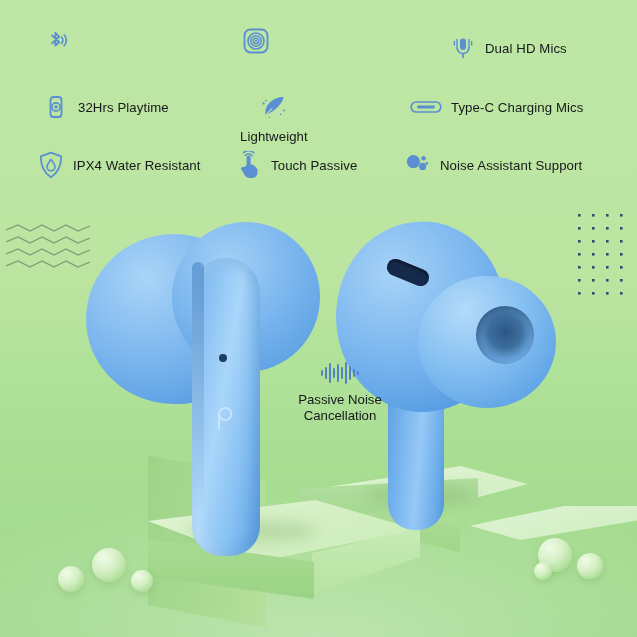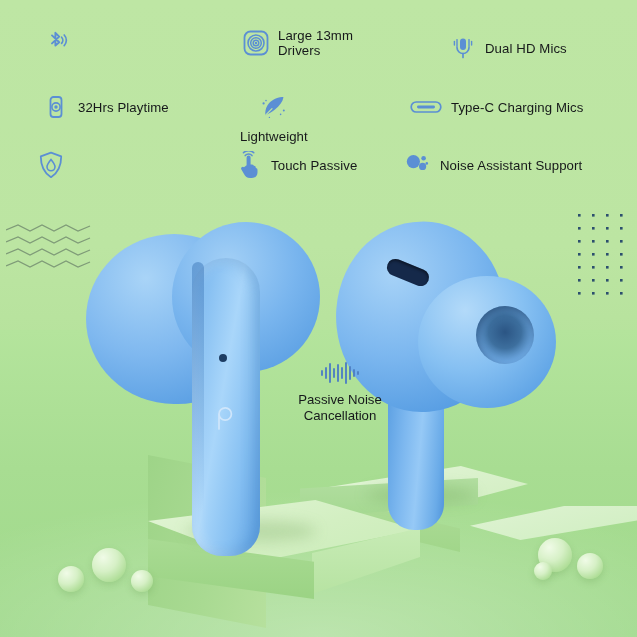--- a/index.html
+++ b/index.html
@@ -386,22 +386,20 @@
       <div class="feat f2">
         <span class="ico">
           <svg width="26" height="26" viewBox="0 0 26 26">
             <rect x="1.5" y="1.5" width="23" height="23" rx="6" fill="none" stroke="#5b8fd4" stroke-width="1.8"></rect>
             <circle cx="13" cy="13" r="8" fill="none" stroke="#5b8fd4" stroke-width="1.6"></circle>
             <circle cx="13" cy="13" r="5.3" fill="none" stroke="#5b8fd4" stroke-width="1.5"></circle>
             <circle cx="13" cy="13" r="2.8" fill="none" stroke="#5b8fd4" stroke-width="1.5"></circle>
             <circle cx="13" cy="13" r="1.2" fill="#5b8fd4"></circle>
           </svg>
         </span>
-        <span class="txt">Large 13mm
-Drivers</span>
       </div>
 
       <div class="feat f3">
         <span class="ico">
           <svg width="24" height="24" viewBox="0 0 24 24">
             <rect x="9" y="2.5" width="6" height="11.5" rx="3" fill="#5b8fd4"></rect>
             <path d="M6 11.5 a6 6 0 0 0 12 0" fill="none" stroke="#5b8fd4" stroke-width="1.7" stroke-linecap="round"></path>
             <line x1="12" y1="17.6" x2="12" y2="21.4" stroke="#5b8fd4" stroke-width="1.7" stroke-linecap="round"></line>
             <g stroke="#5b8fd4" stroke-width="1.4" stroke-linecap="round">
               <line x1="3.4" y1="5.4" x2="3.4" y2="9"></line>
@@ -458,20 +456,21 @@
 
     <div class="frow" id="row3">
 
       <div class="feat f1">
         <span class="ico">
           <svg width="26" height="28" viewBox="0 0 26 28">
             <path d="M13 1.6 L23.2 5.4 C23.2 14.4 19.6 22 13 26.2 C6.4 22 2.8 14.4 2.8 5.4 Z" fill="none" stroke="#5b8fd4" stroke-width="1.8" stroke-linejoin="round"></path>
             <path d="M13 8.6 C10.4 11.8 9 13.8 9 15.8 a4 4 0 0 0 8 0 C17 13.8 15.6 11.8 13 8.6 Z" fill="none" stroke="#5b8fd4" stroke-width="1.6"></path>
           </svg>
         </span>
+        <span class="txt">IPX4 Water Resistant</span>
       </div>
 
       <div class="feat f2">
         <span class="ico">
           <svg width="24" height="28" viewBox="0 0 24 28">
             <path d="M9.6 14.2 L9.6 6.6 a2 2 0 0 1 4 0 L13.6 13.6 L15 13.6 a2 2 0 0 1 2 2 L17 14.8 a1.8 1.8 0 0 1 1.8 1.8 L18.8 17 a1.7 1.7 0 0 1 1.7 1.7 L20.5 21.4 c0 3.4 -2.4 5.6 -5.6 5.6 L13 27 c-3 0 -4.6 -1.6 -6 -4 L4.4 18.6 a1.8 1.8 0 0 1 2.6 -2.4 Z" fill="#5b8fd4"></path>
             <g fill="none" stroke="#5b8fd4" stroke-width="1.5" stroke-linecap="round">
               <path d="M8.2 4.6 a4.4 4.4 0 0 1 6.8 0"></path>
               <path d="M6.4 1.8 a7.4 7.4 0 0 1 10.4 0"></path>
             </g>

